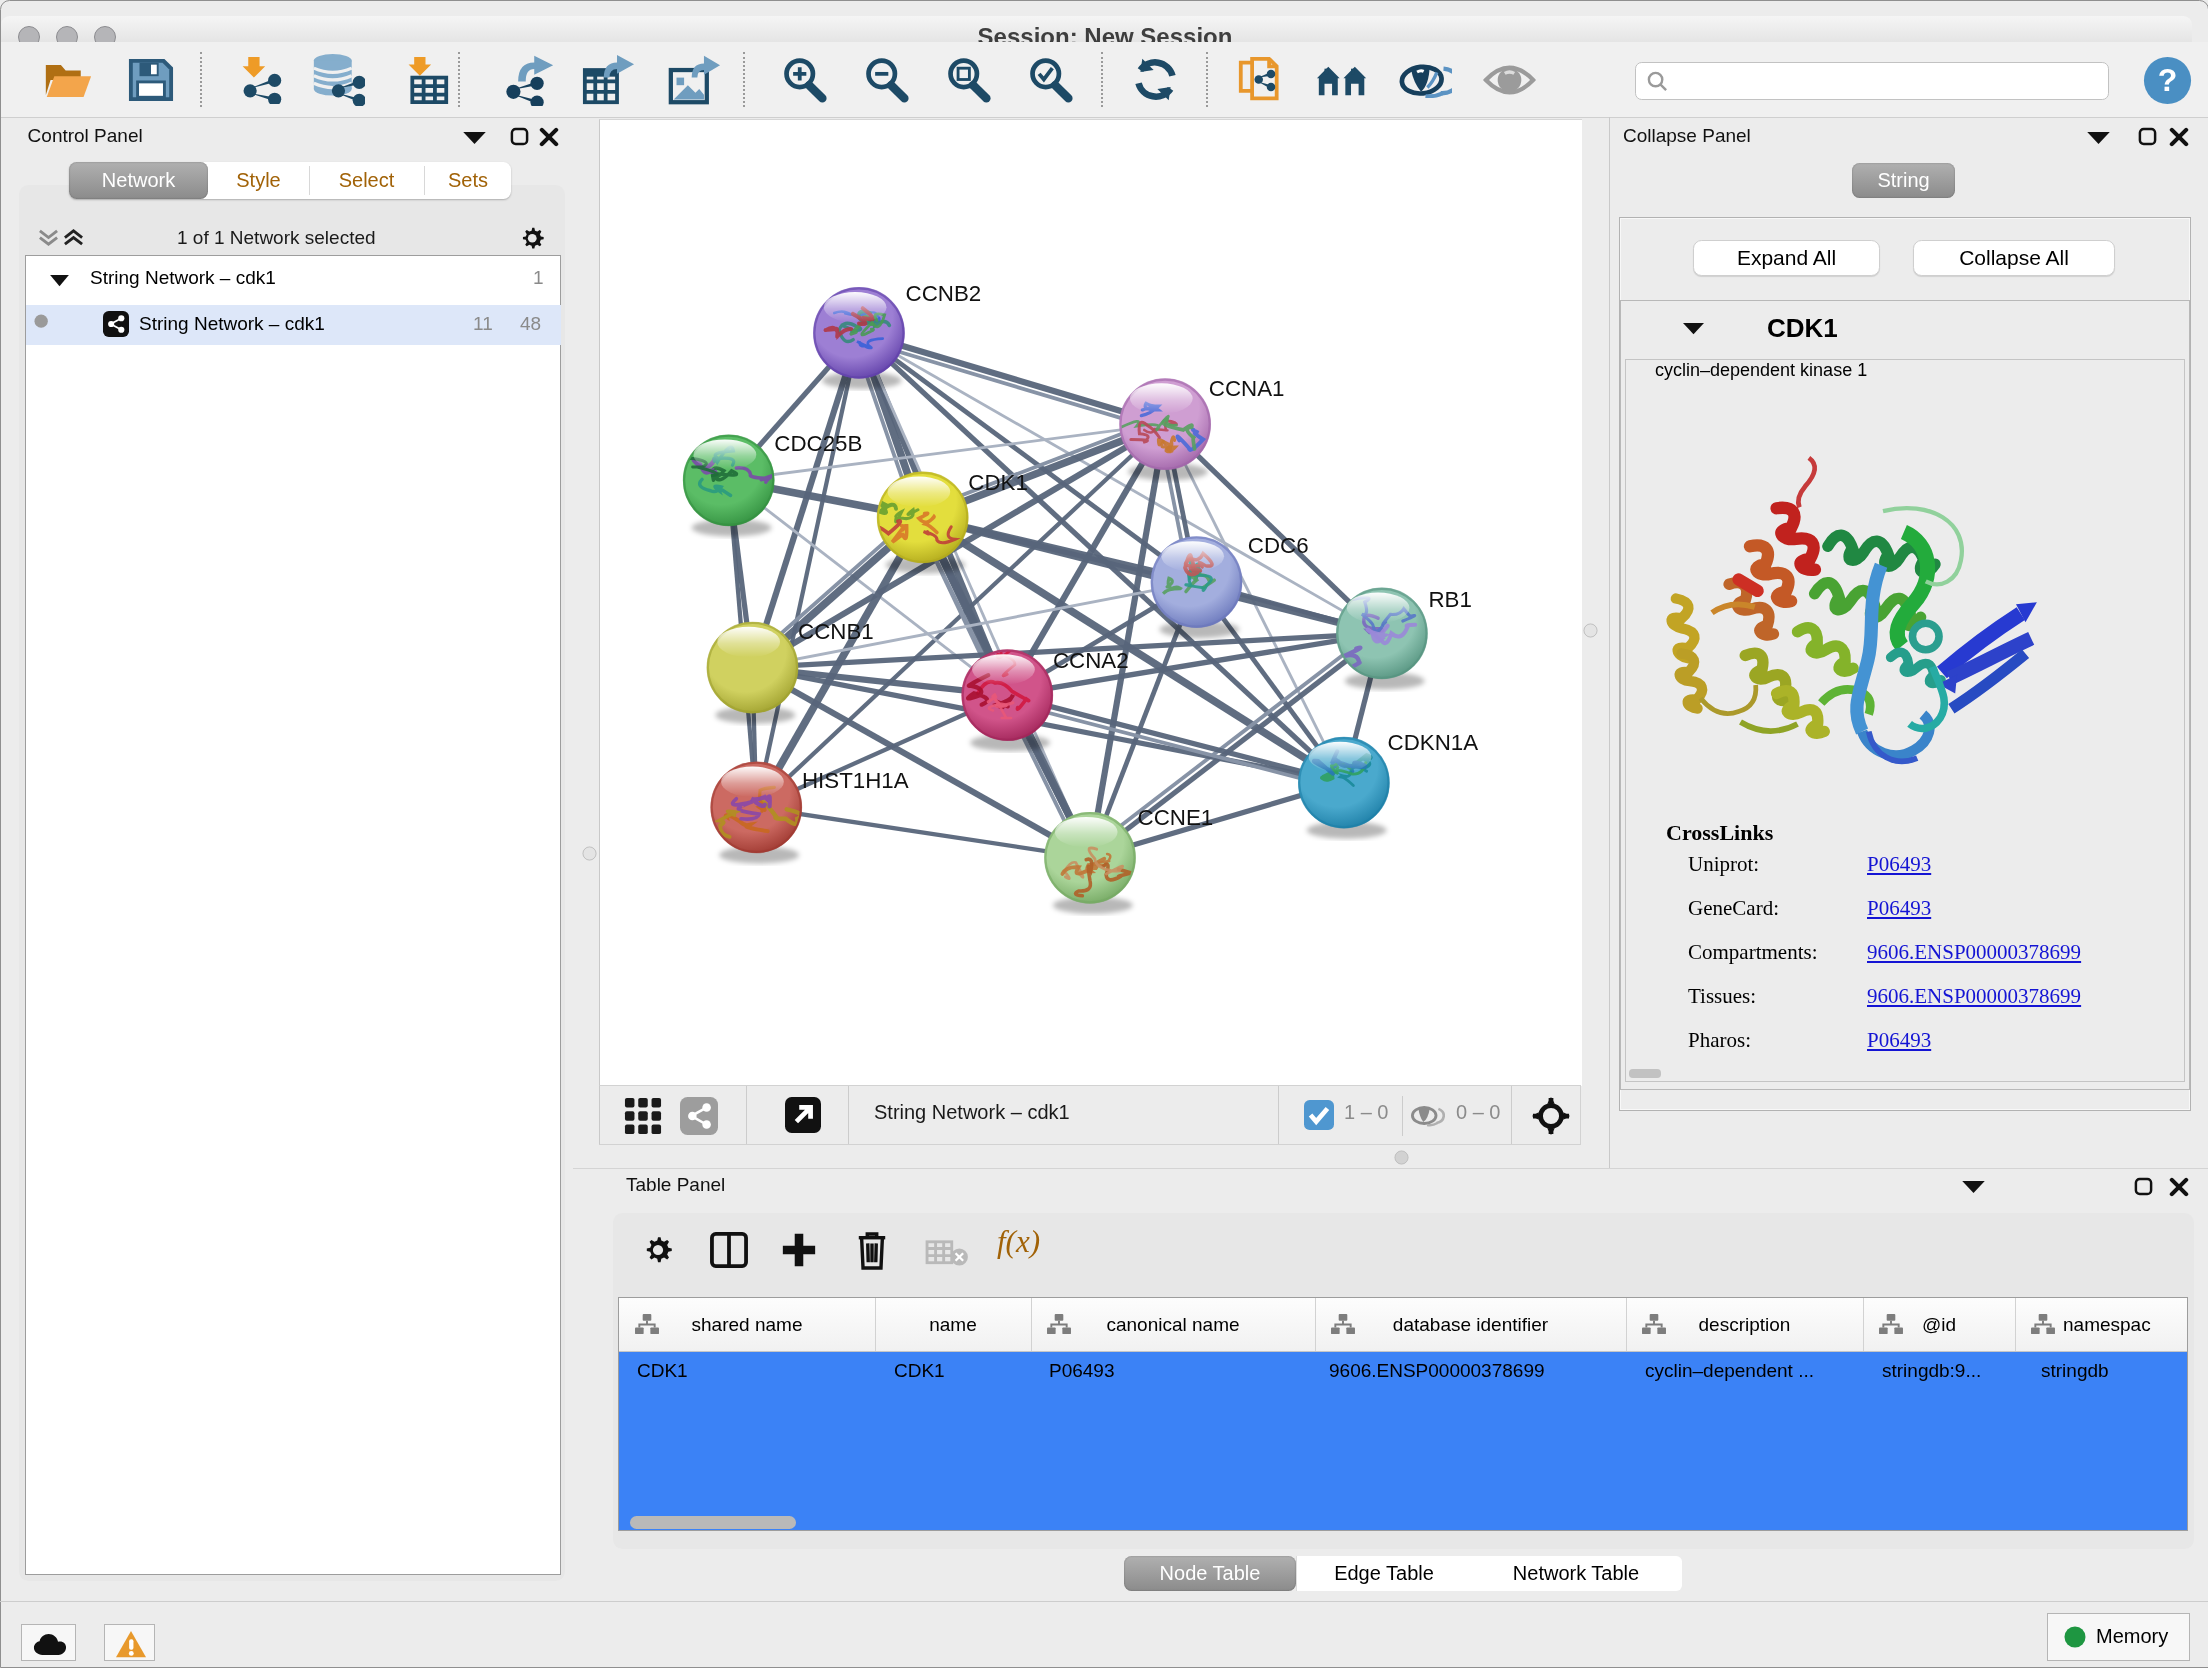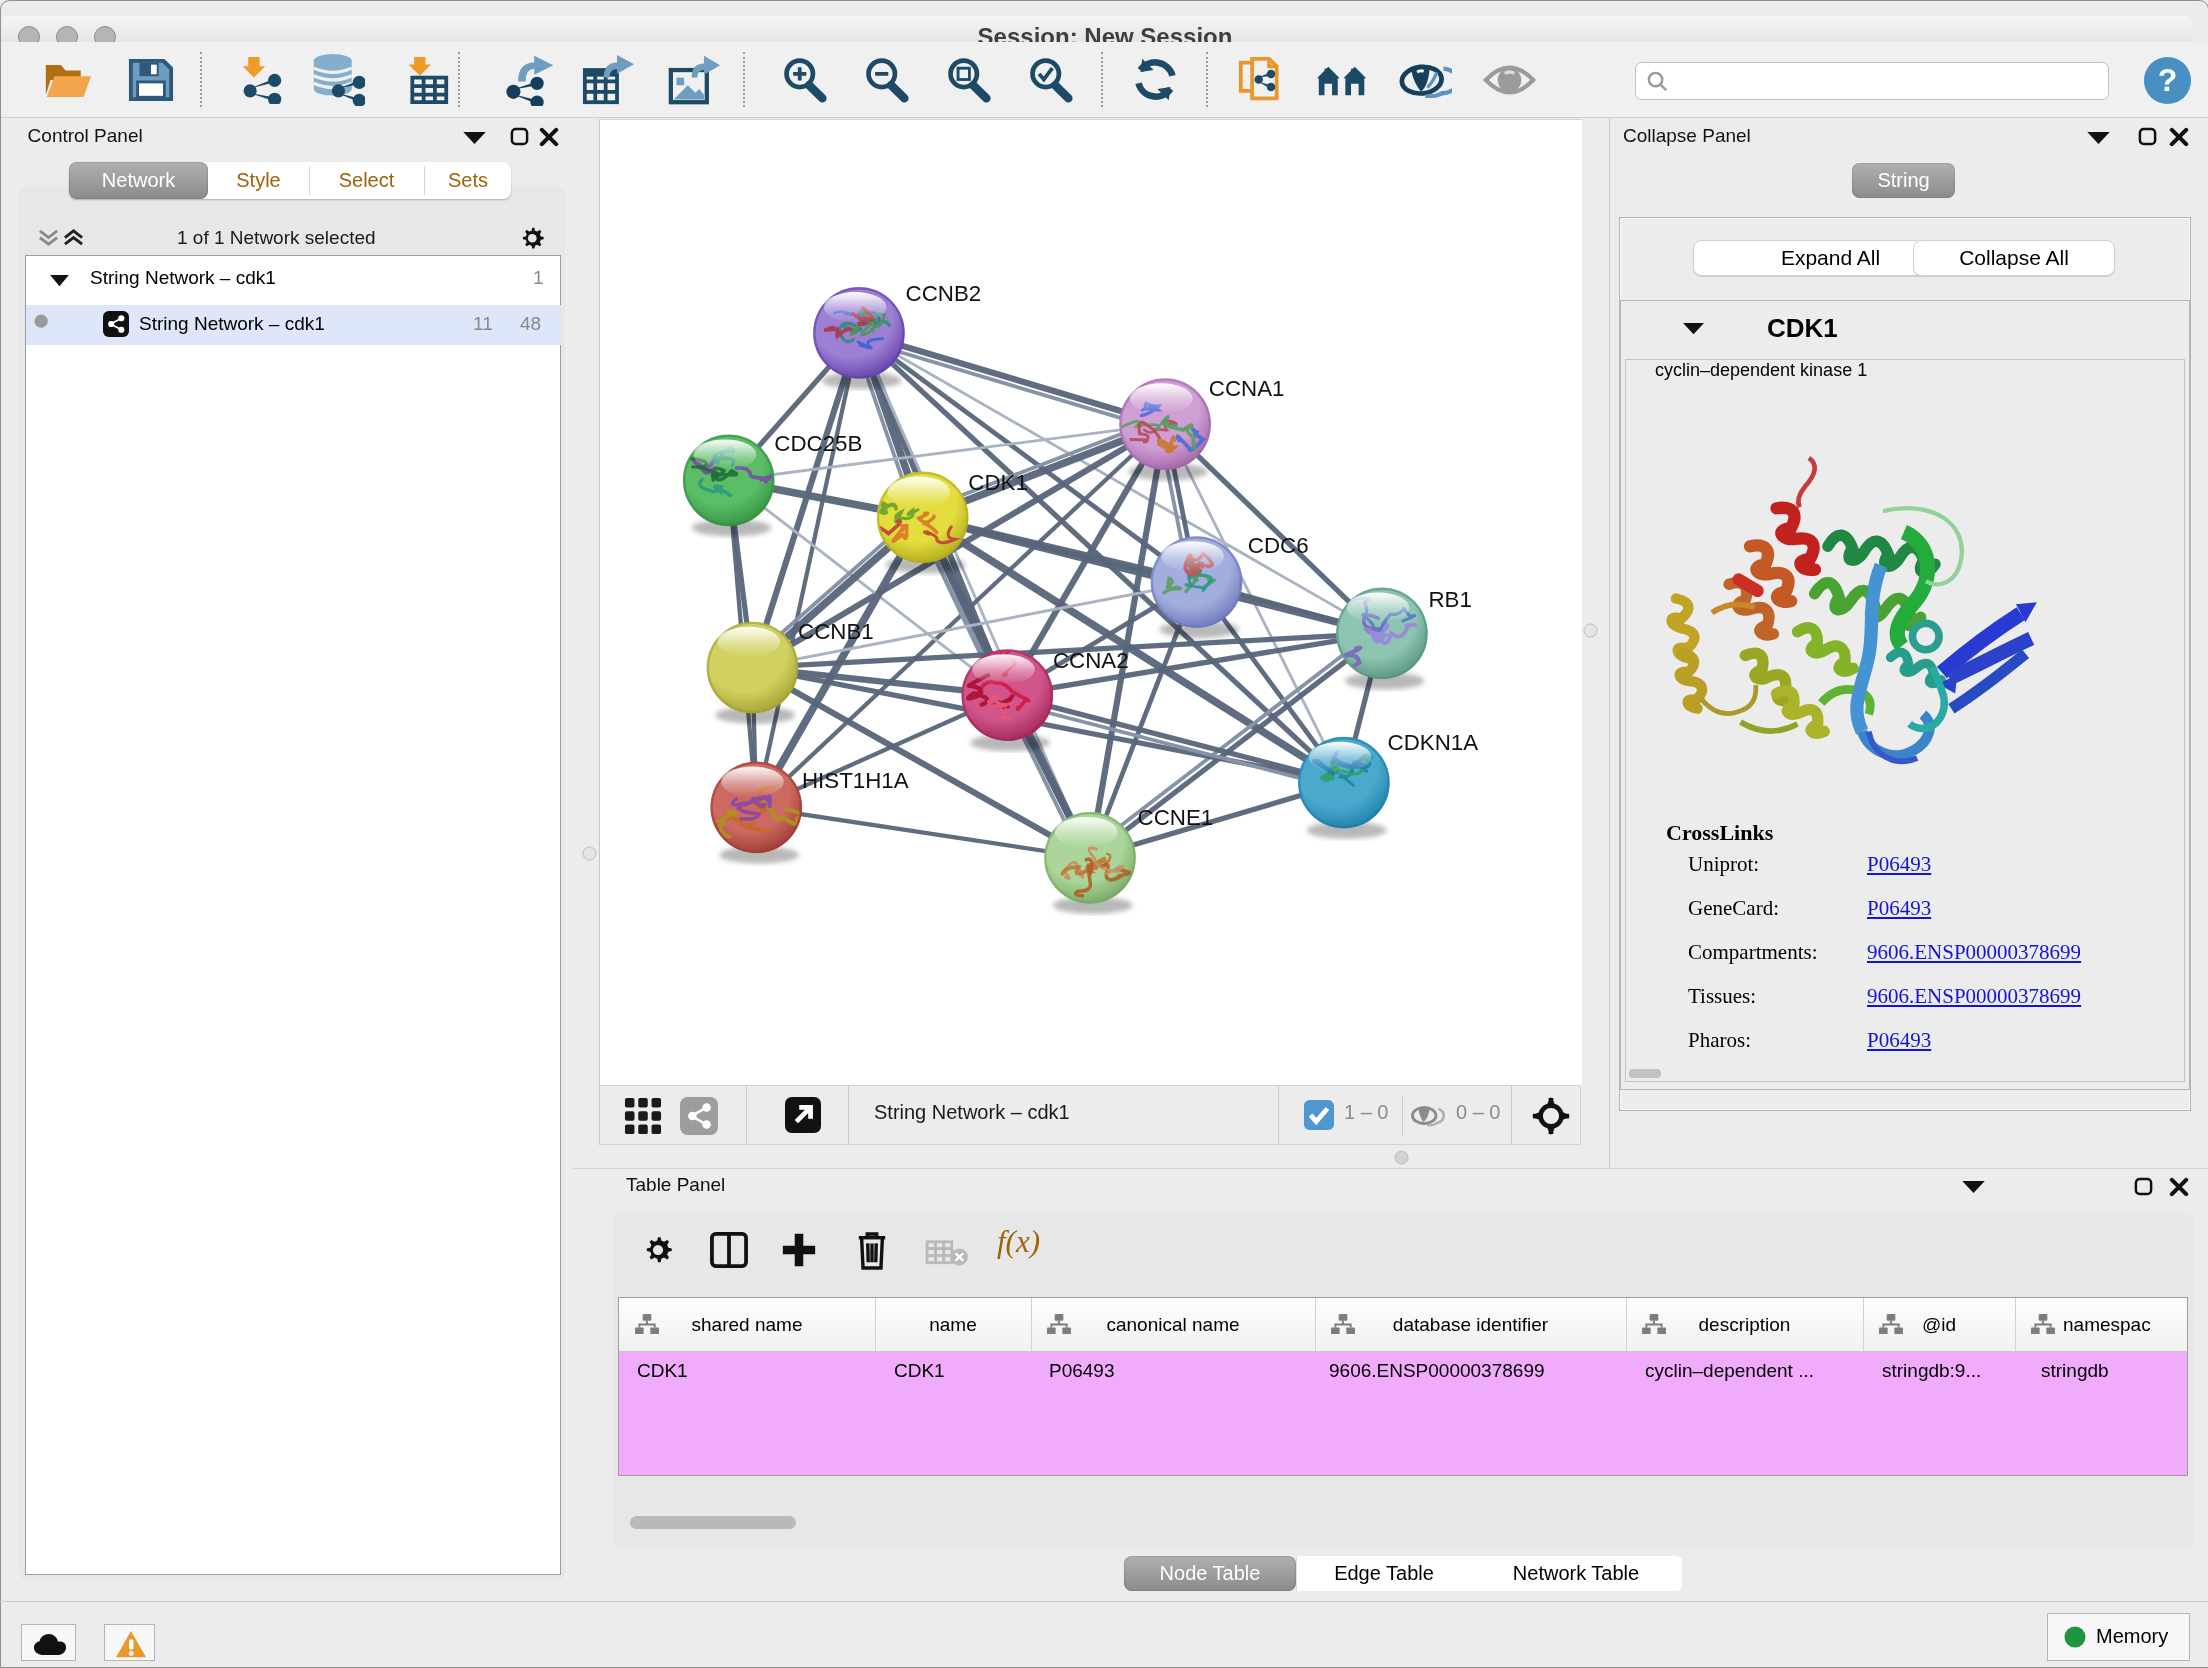--- a/index.html
+++ b/index.html
@@ -32,21 +32,21 @@
 .nbsep{position:absolute;top:0px;height:58px;width:1px;background:#cccccc;}
 
 #rp-box{left:1619px;top:217px;width:570px;height:892px;background:#ececec;border:1px solid #b2b2b2;box-shadow:inset 0 0 0 1px #f8f8f8;}
 .wbtn{position:absolute;background:#fff;border:1px solid #cfcfcf;border-radius:8.6px;text-align:center;font-size:21px;color:#000;box-shadow:0 1px 1px rgba(0,0,0,.12);}
 #rp-cdk1box{left:1620px;top:300px;width:568px;height:788px;border:1px solid #b8b8b8;}
 #rp-innerbox{left:1625px;top:359px;width:558px;height:721px;border:1px solid #c4c4c4;}
 .serif{font-family:"Liberation Serif",serif;}
 .link{color:#1414d4;text-decoration:underline;}
 
 #tp-inner{left:613px;top:1213px;width:1581px;height:336px;background:#e7e7e7;border-radius:9.5px;}
-#tp-table{left:618px;top:1297px;width:1570px;height:179px;background:#f0abfc;border:1px solid #9d9d9d;box-sizing:border-box;}
+#tp-table{left:618px;top:1297px;width:1570px;height:234px;background:#3b82f6;border:1px solid #9d9d9d;box-sizing:border-box;}
 #tp-hdr{position:absolute;left:0;top:0;width:1568px;height:53px;background:linear-gradient(#fdfdfd,#f1f1f1);border-bottom:1px solid #c6c6c6;}
 .col{position:absolute;top:0;height:53px;border-right:1px solid #d2d2d2;}
 .colname{position:absolute;top:0;width:100%;text-align:center;line-height:53px;font-size:19px;color:#000;}
 .hicon{position:absolute;top:15px;}
 #tp-scroll{position:absolute;left:11.4px;top:218px;width:166px;height:13.3px;background:#b9b9b9;border-radius:6.7px;}
 .btab{position:absolute;top:1556px;height:35px;line-height:35px;text-align:center;font-size:20px;background:#fff;color:#000;}
 .btab.seltab{background:linear-gradient(#b0b0b0,#8b8b8b);color:#fff;}
 #statusline{left:0px;top:1601px;width:2208px;height:1px;background:#cdcdcd;}
 .sbtn{position:absolute;top:1613px;height:48px;background:#f7f7f7;border:1.4px solid #b5b5b5;box-sizing:border-box;}
 .gray{color:#8a8a8a;}
@@ -643,21 +643,21 @@
     <path d="M1 2 L25 2 L13 15 Z" fill="#111"></path>
   </svg>
 <svg class="abs" style="left:2138px;top:127px;" width="19" height="19" viewBox="0 0 20 20">
     <rect x="2" y="2" width="16" height="16" rx="4" fill="none" stroke="#111" stroke-width="2.6"></rect>
   </svg>
 <svg class="abs" style="left:2169px;top:127px;" width="20" height="20" viewBox="0 0 21 21">
     <path d="M3 3 L18 18 M18 3 L3 18" stroke="#111" stroke-width="4.4" stroke-linecap="round"></path>
   </svg>
 <div class="abs" id="rp-box"></div>
 <div class="abs seltab" style="left:1852px;top:163px;width:103px;height:35px;line-height:35px;text-align:center;font-size:20px;">String</div>
-<div class="abs wbtn" style="left:1693px;top:240px;width:185px;height:34px;line-height:34px;padding-left:44px;">Expand All</div>
+<div class="abs wbtn" style="left:1693px;top:240px;width:185px;height:34px;line-height:34px;">Expand All</div>
 <div class="abs wbtn" style="left:1913px;top:240px;width:200px;height:34px;line-height:34px;">Collapse All</div>
 <div class="abs" id="rp-cdk1box"></div>
 <svg class="abs" style="left:1682px;top:321px;" width="23px" height="14.3" viewBox="0 0 24 15">
     <path d="M1 2 L23 2 L12 14 Z" fill="#111"></path>
   </svg>
 <div class="abs" style="left:1767px;top:313px;font-size:26px;font-weight:bold;">CDK1</div>
 <div class="abs" style="left:1629px;top:1069px;width:32px;height:8.6px;background:#c2c2c2;border-radius:3.8px;"></div>
 
 <svg class="abs" style="left:1655px;top:418px;opacity:0.94;" width="399" height="380" viewBox="0 0 420 400">
 <path d="M 162 42 q 14 10 -4 30 q -10 12 -6 22" fill="none" stroke="#c43030" stroke-width="5"></path>

